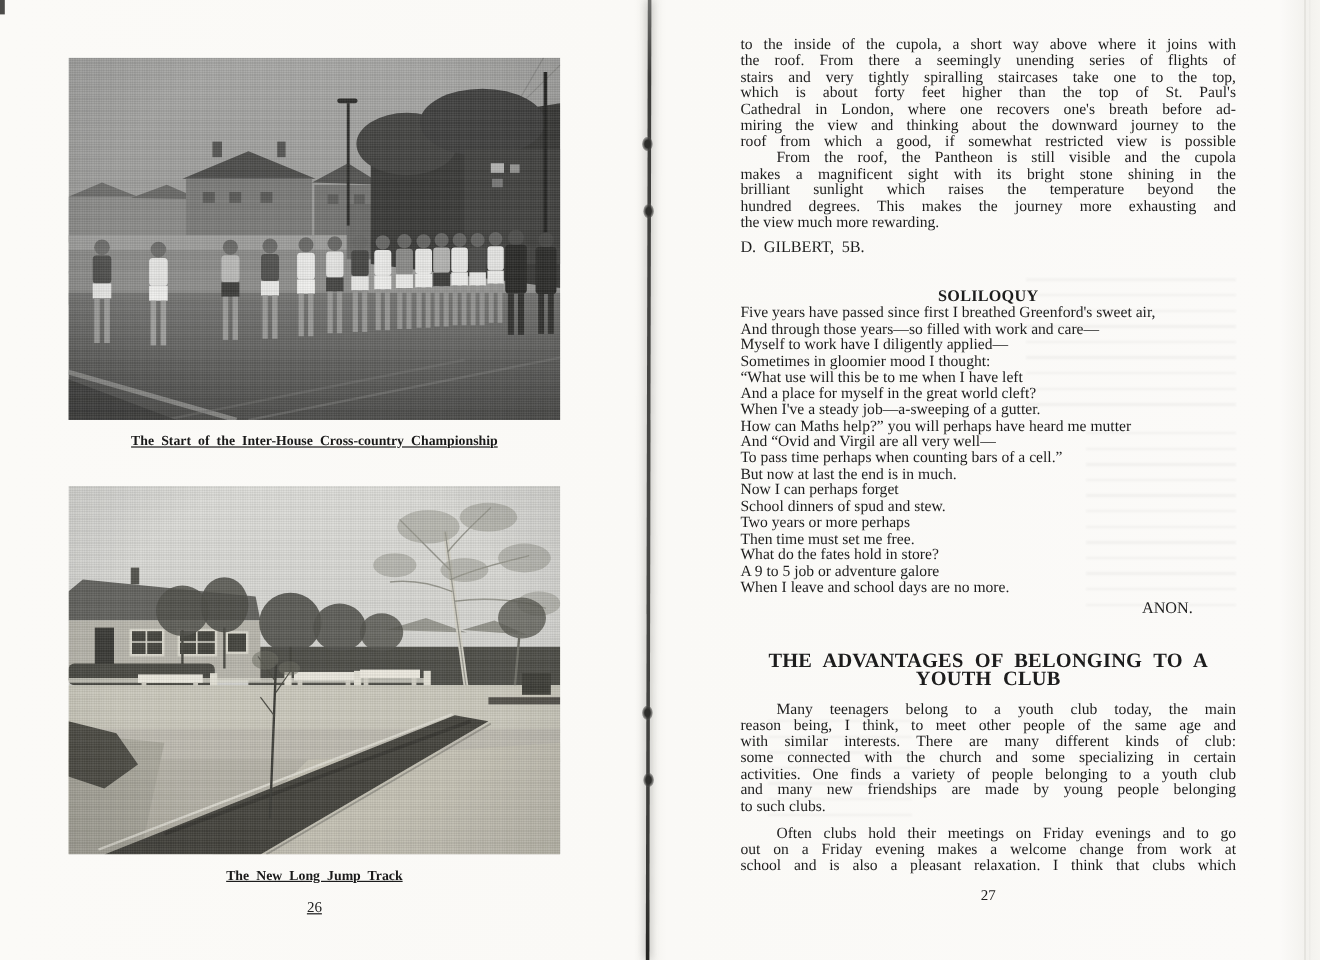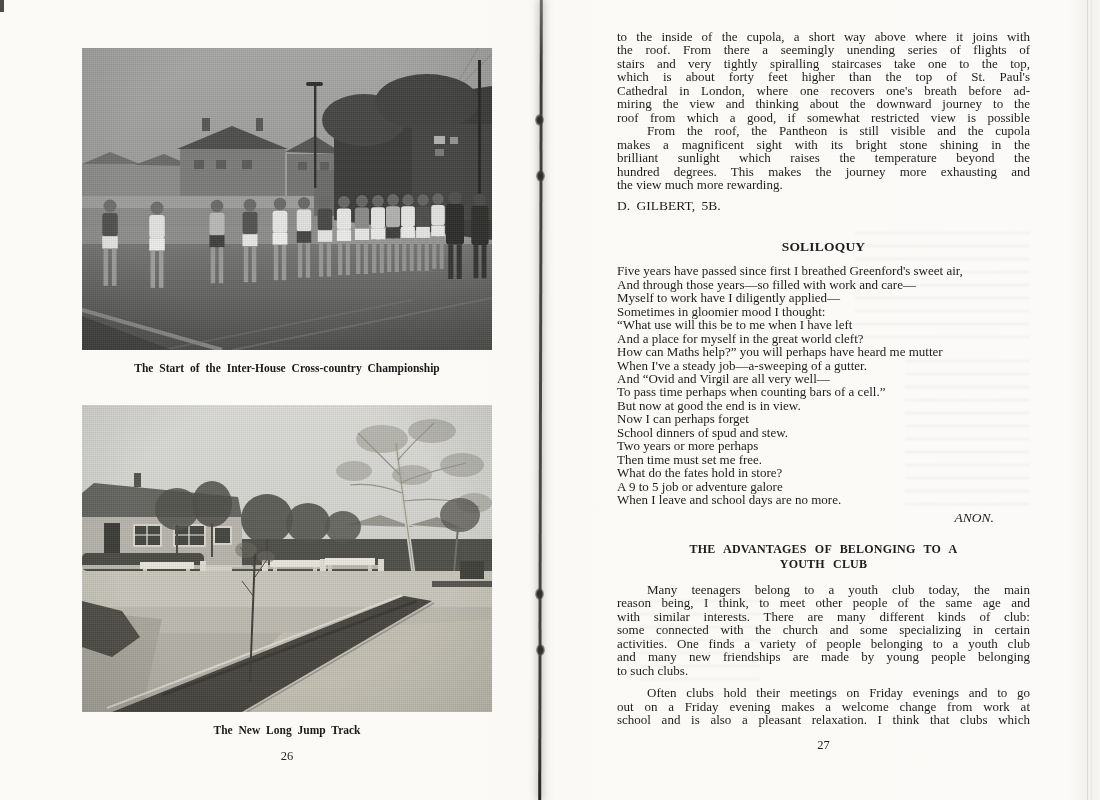--- a/index.html
+++ b/index.html
@@ -3,21 +3,21 @@
 <meta charset="utf-8">
 <style>
   html,body{margin:0;padding:0;background:#e9e8e4;}
   .screen{
     position:relative;width:1100px;height:800px;overflow:hidden;
     background:linear-gradient(90deg,#fbfaf7 0%,#faf9f6 48%,#f3f2ee 49.2%,#faf9f6 50.5%,#fbfaf8 97%,#f2f1ed 99%,#f6f5f1 100%);
     font-family:"Liberation Serif","DejaVu Serif",serif;color:#1d1d1d;
   }
   
   .left-page{position:absolute;left:0;top:0;width:540px;height:800px;}
-  .photo-col{margin-left:82px;width:410px;}
+  .photo-col{margin-left:57px;width:410px;text-decoration:underline;}
   .photo-frame{position:relative;width:410px;overflow:hidden;}
   .photo-frame svg{display:block;}
   .photo-frame::after{
     content:"";position:absolute;inset:0;pointer-events:none;
     background:
       repeating-linear-gradient(0deg,rgba(255,255,255,.045) 0 1px,rgba(0,0,0,.045) 1px 2px),
       repeating-linear-gradient(90deg,rgba(255,255,255,.03) 0 1px,rgba(0,0,0,.03) 1px 2px),
       radial-gradient(ellipse at 50% 45%,rgba(0,0,0,0) 60%,rgba(0,0,0,.10) 100%);
   }
   .photo1{margin-top:48px;}
@@ -25,24 +25,24 @@
   .caption{ text-align:center;font-weight:bold;font-size:11.5px;line-height:14px;
     word-spacing:3px;margin-top:11px;color:#1a1a1a;}
   .pagenum{text-align:center;font-size:12.5px;margin-top:12px;color:#222;}
   
   .right-page{position:absolute;left:617px;top:0;width:413px;font-size:13px;line-height:13.45px;}
   .block1{margin-top:30px;}
   .tline{text-align:justify;text-align-last:justify;}
   .tline.last-natural{text-align-last:left;}
   .byline{text-align:left;padding-right:30px;margin-top:8px;font-size:13.5px;word-spacing:3px;}
   .section-title{text-align:center;font-weight:bold;font-size:13.5px;word-spacing:4px;margin-top:27px;letter-spacing:.2px;}
-  .poem{margin-top:11px;}
+  .poem{}
   .poem-line{text-align:left;}
-  .poem-byline{text-align:right;padding-right:36px;margin-top:4px;font-size:13.5px;font-style:italic;}
-  .title-block{margin-top:18px;text-align:center;font-weight:bold;font-size:12px;line-height:15.5px;word-spacing:5px;letter-spacing:.2px;}
+  .poem-byline{text-align:right;padding-right:36px;margin-top:4px;font-size:13.5px;}
+  .title-block{margin-top:30px;text-align:center;font-weight:bold;font-size:17px;line-height:15.5px;word-spacing:5px;letter-spacing:.2px;}
   .pagenum-right{text-align:center;font-size:12.5px;margin-top:13px;}
   
   .spine{position:absolute;left:539px;top:0;width:3px;height:800px;
     background:linear-gradient(180deg,#6e6e6c 0%,#3c3c3a 8%,#4a4a48 55%,#3a3a38 92%,#242422 100%);
     box-shadow:0 0 7px rgba(80,80,78,.55);transform:rotate(.12deg);}
   .nick{position:absolute;width:9px;height:12px;border-radius:50%;
     background:radial-gradient(ellipse at center,#2e2e2c 0 35%,rgba(90,90,88,.4) 70%,transparent 75%);}
   .nick1{left:535px;top:114px;} .nick2{left:536px;top:170px;}
   .nick3{left:535px;top:588px;} .nick4{left:536px;top:644px;}
   .right-edge{position:absolute;left:1087px;top:0;width:1px;height:800px;background:#dcdbd6;}
@@ -369,25 +369,25 @@
     <div class="byline">D. GILBERT, 5B.</div>
 
     <div class="section-title">SOLILOQUY</div>
     <div class="poem">
         <div class="poem-line">Five years have passed since first I breathed Greenford's sweet air,</div>
         <div class="poem-line">And through those years—so filled with work and care—</div>
         <div class="poem-line">Myself to work have I diligently applied—</div>
         <div class="poem-line">Sometimes in gloomier mood I thought:</div>
         <div class="poem-line">“What use will this be to me when I have left</div>
         <div class="poem-line">And a place for myself in the great world cleft?</div>
+        <div class="poem-line">When I've a steady job—a-sweeping of a gutter.</div>
         <div class="poem-line">How can Maths help?” you will perhaps have heard me mutter</div>
-        <div class="poem-line">When I've a steady job—a-sweeping of a gutter.</div>
         <div class="poem-line">And “Ovid and Virgil are all very well—</div>
         <div class="poem-line">To pass time perhaps when counting bars of a cell.”</div>
-        <div class="poem-line">But now at good the end is in view.</div>
+        <div class="poem-line">But now at last the end is in much.</div>
         <div class="poem-line">Now I can perhaps forget</div>
         <div class="poem-line">School dinners of spud and stew.</div>
         <div class="poem-line">Two years or more perhaps</div>
         <div class="poem-line">Then time must set me free.</div>
         <div class="poem-line">What do the fates hold in store?</div>
         <div class="poem-line">A 9 to 5 job or adventure galore</div>
         <div class="poem-line">When I leave and school days are no more.</div>
       </div>
     <div class="poem-byline">ANON.</div>
 

